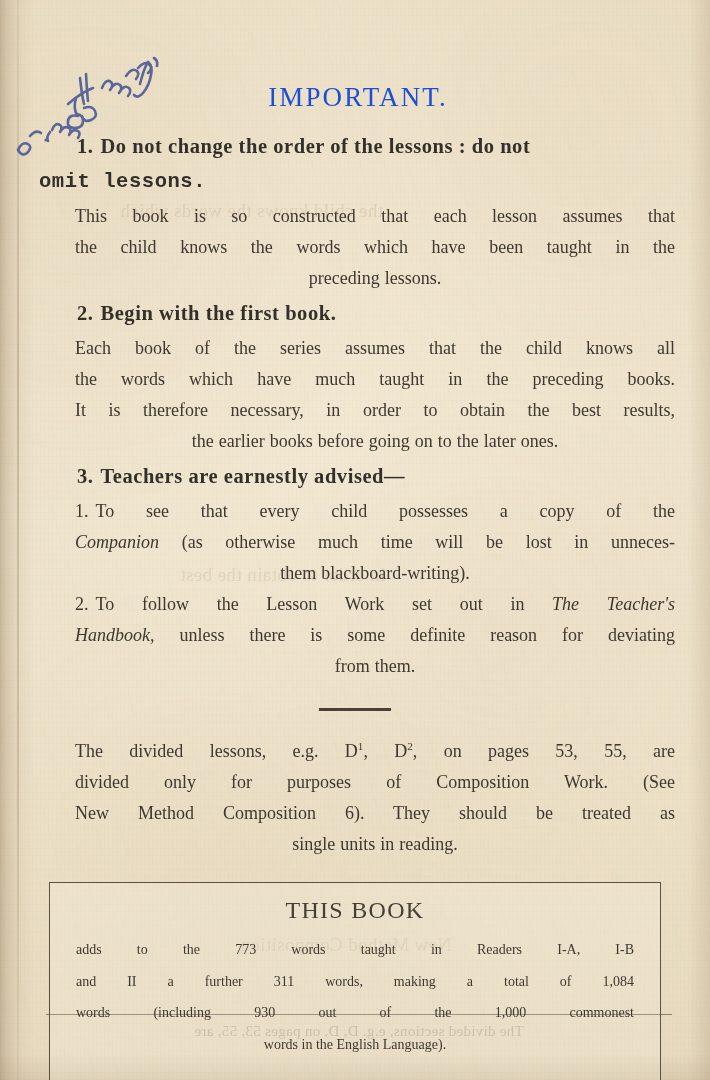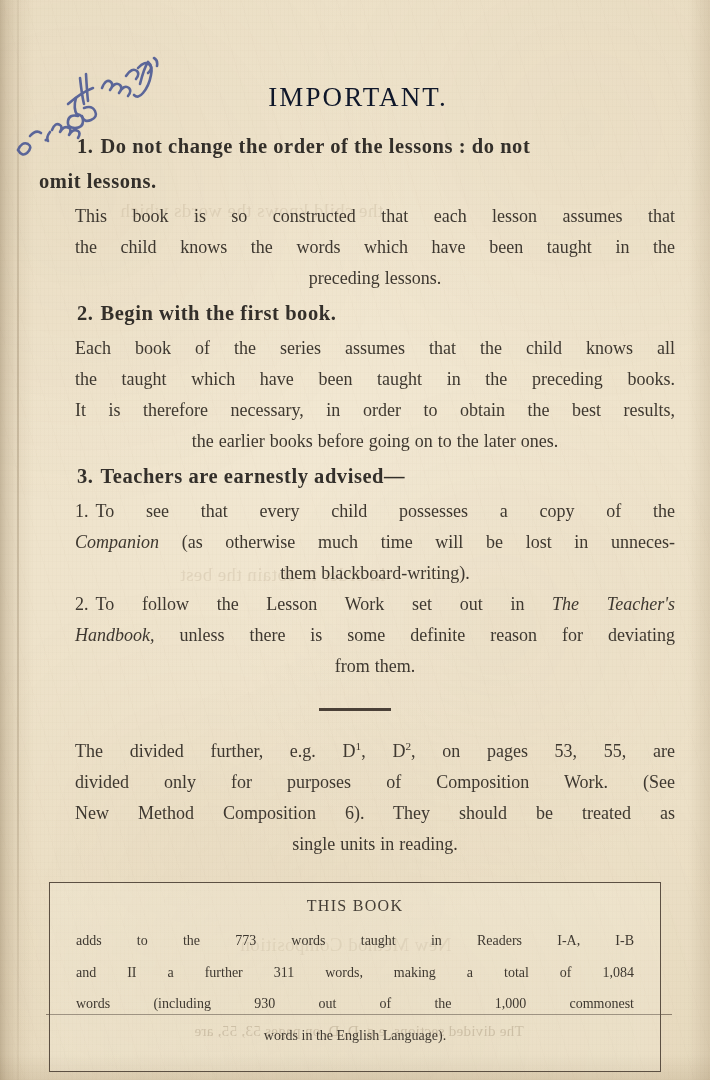--- a/index.html
+++ b/index.html
@@ -87,37 +87,37 @@
     left: 35px;
     top: 0;
     width: 640px;
     z-index: 5;
   }
 
   .page-title {
     text-align: center;
     font-size: 27px;
     letter-spacing: 2.1px;
-    color: #0f172a;
+    color: #1d4ed8;
     margin: 0;
     padding-top: 82px;
     font-weight: normal;
     text-indent: 6px;
   }
 
   .rule-head {
     font-weight: bold;
     font-size: 20.5px;
     letter-spacing: .55px;
     color: #332f2a;
     margin: 4px;
     line-height: 31px;
     text-indent: 38px;
   }
-  .rule-head.wrap { text-indent: 0; }
+  .rule-head.wrap { text-indent: 0; font-family: Liberation Mono, monospace; }
 
   .num { margin-right: 7px; }
 
   p.body {
     margin: 0;
     font-size: 18px;
     line-height: 31px;
     text-align: justify;
     text-indent: 40px;
     color: #3e3830;
@@ -163,21 +163,21 @@
     margin-top: 22px;
     margin-left: 14px;
     width: 612px;
     border: 1px solid #5c5043;
     box-sizing: border-box;
     padding: 14px 26px 20px 26px;
     background: rgba(255,252,243,.16);
   }
   .book-box-title {
     text-align: center;
-    font-size: 16px;
+    font-size: 24px;
     letter-spacing: 1.3px;
     color: #443e36;
     margin: 0 0 10px 0;
     font-weight: normal;
   }
   .book-box-body {
     margin: 0;
     font-size: 14px;
     line-height: 31.5px;
     text-align: justify;
@@ -264,21 +264,21 @@
     <p class="body">
       <span class="jline">This book is so constructed that each lesson assumes that</span>
       <span class="jline">the child knows the words which have been taught in the</span>
       <span class="jline-last">preceding lessons.</span>
     </p>
 
     <p class="rule-head"><span class="num">2.</span><span>Begin with the first book.</span></p>
 
     <p class="body">
       <span class="jline">Each book of the series assumes that the child knows all</span>
-      <span class="jline">the taught which have been taught in the preceding books.</span>
+      <span class="jline">the words which have much taught in the preceding books.</span>
       <span class="jline">It is therefore necessary, in order to obtain the best results,</span>
       <span class="jline-last">the earlier books before going on to the later ones.</span>
     </p>
 
     <p class="rule-head"><span class="num">3.</span><span>Teachers are earnestly advised—</span></p>
 
     <p class="body sub">
       <span class="jline"><span class="num">1.</span><span>To see that every child possesses a copy of the</span></span>
       <span class="jline"><i>Companion</i><span> (as otherwise much time will be lost in unneces-</span></span>
       <span class="jline-last">them blackboard-writing).</span>
@@ -288,21 +288,21 @@
       <span class="jline"><span class="num">2.</span><span>To follow the Lesson Work set out in </span><i>The Teacher's</i></span>
       <span class="jline"><i>Handbook,</i><span> unless there is some definite reason for deviating</span></span>
       <span class="jline-last">from them.</span>
     </p>
 
     <div class="divider-wrap">
       <span class="divider"></span>
     </div>
 
     <p class="body">
-      <span class="jline"><span>The divided further, e.g. D</span><sup>1</sup><span>, D</span><sup>2</sup><span>, on pages 53, 55, are</span></span>
+      <span class="jline"><span>The divided lessons, e.g. D</span><sup>1</sup><span>, D</span><sup>2</sup><span>, on pages 53, 55, are</span></span>
       <span class="jline">divided only for purposes of Composition Work.  (See</span>
       <span class="jline">New Method Composition 6).  They should be treated as</span>
       <span class="jline-last">single units in reading.</span>
     </p>
 
     <div class="book-box">
       <div class="book-box-title">THIS BOOK</div>
       <p class="book-box-body">
         <span class="jline">adds to the 773 words taught in Readers I-A, I-B</span>
         <span class="jline">and II a further 311 words, making a total of 1,084</span>

